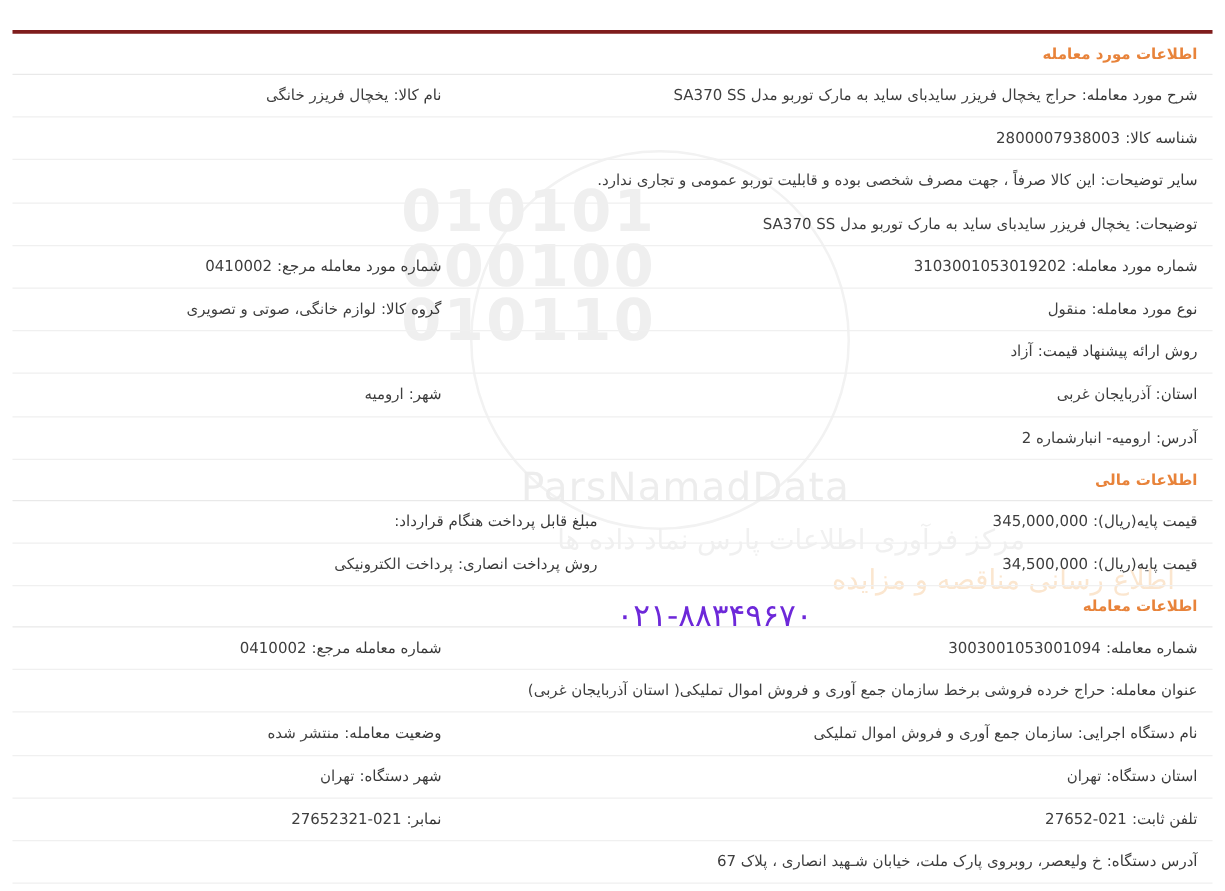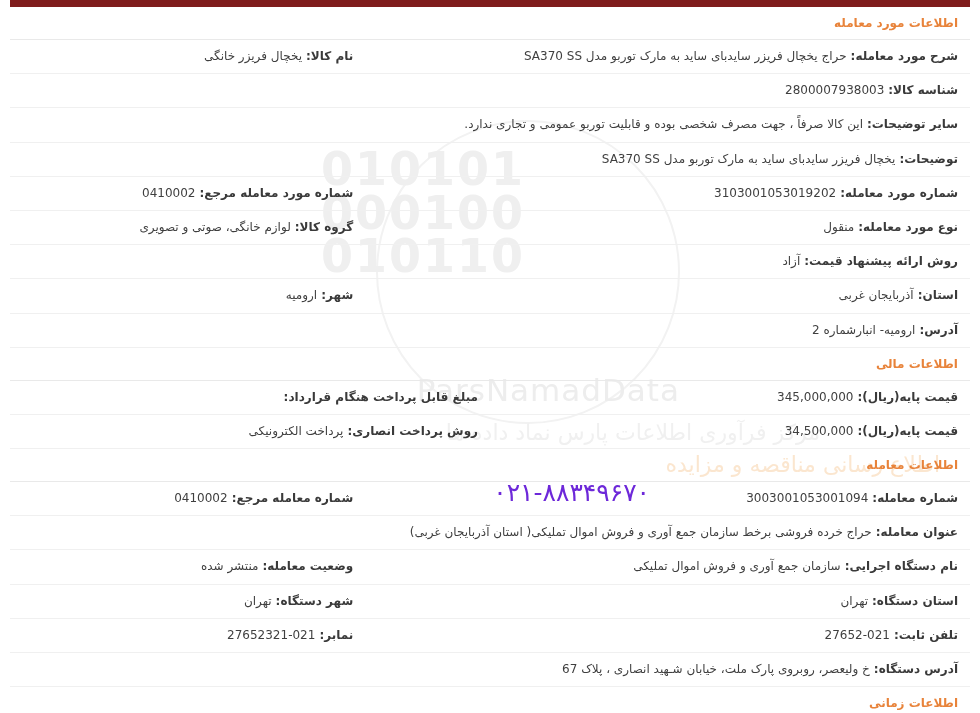--- a/index.html
+++ b/index.html
@@ -96,21 +96,21 @@
   }
 
   .section-head {
     color: #e8833a;
     font-size: 12px;
     font-weight: bold;
     padding: 9px 12px 9px 12px;
     border-bottom: 1px solid #e9e9e9;
     background: transparent;
   }
-  .section-head.first { border-top: 7px solid #7f1d1d; }
+  .section-head.first { border-top: 3px solid #7f1d1d; margin-top: 24px; }
 
   .row {
     display: flex;
     flex-direction: row;
     border-bottom: 1px solid #f0f0f0;
     min-height: 27px;
     align-items: stretch;
   }
 
   .cell {
@@ -119,21 +119,21 @@
     box-sizing: border-box;
     display: flex;
     align-items: center;
   }
   .cell.half { width: 50%; }
   .cell.full { width: 100%; }
   .cell.leftpart { width: 37%; }
   .cell.rightpart { width: 63%; }
 
   .lbl {
-    font-weight: bold;
+    font-weight: normal;
     color: #3a3a3a;
     white-space: nowrap;
   }
   .val {
     color: #3f3f3f;
     padding-right: 4px;
   }
 </style>
 </head>
 <body>

